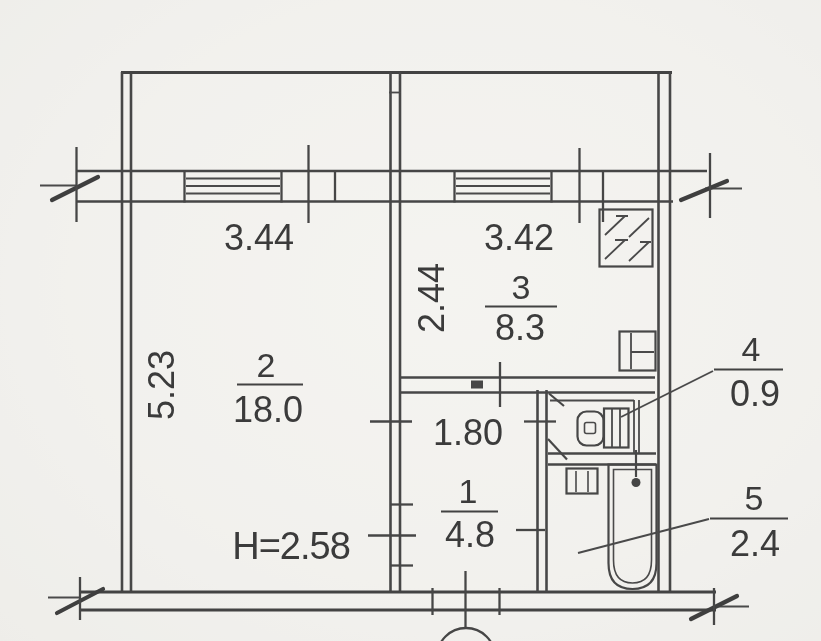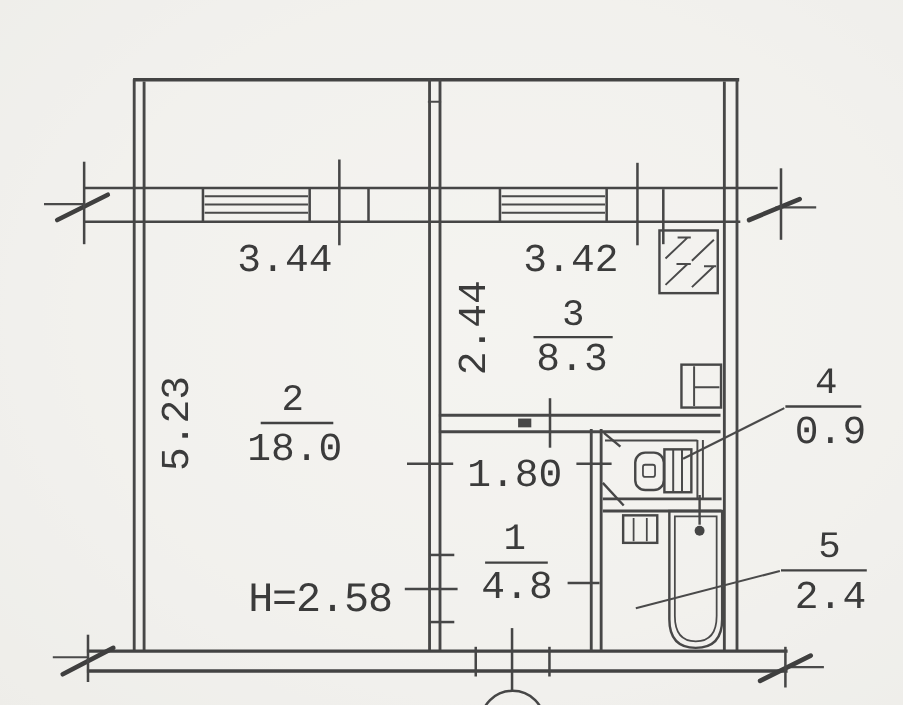--- a/index.html
+++ b/index.html
@@ -1,18 +1,18 @@
 <!DOCTYPE html>
 <html><head>
 <meta charset="utf-8">
 <style>
   html,body{margin:0;padding:0;background:#e9e7e4;}
   .page{position:relative;width:821px;height:641px;overflow:hidden;
         background:radial-gradient(ellipse at 55% 45%, #f6f5f2 0%, #f1efec 60%, #e9e7e3 100%);
-        font-family:Liberation Mono, monospace;}
+        font-family:Liberation Sans, sans-serif;}
   svg{display:block;filter:blur(.3px);}
   .wall{stroke:#474747;stroke-width:2.6;fill:none;stroke-linecap:butt;}
   .wall-thick{stroke:#434343;stroke-width:3;fill:none;}
   .thin{stroke:#4a4a4a;stroke-width:1.8;fill:none;}
   .tick{stroke:#464646;stroke-width:2.3;fill:none;}
   .slash{stroke:#3f3f3f;stroke-width:4.2;fill:none;stroke-linecap:round;}
   .ext{stroke:#4a4a4a;stroke-width:2;fill:none;}
   .fix{stroke:#474747;stroke-width:2.2;fill:none;}
   .fixthin{stroke:#4a4a4a;stroke-width:1.6;fill:none;}
   .leader{stroke:#4a4a4a;stroke-width:1.9;fill:none;}

